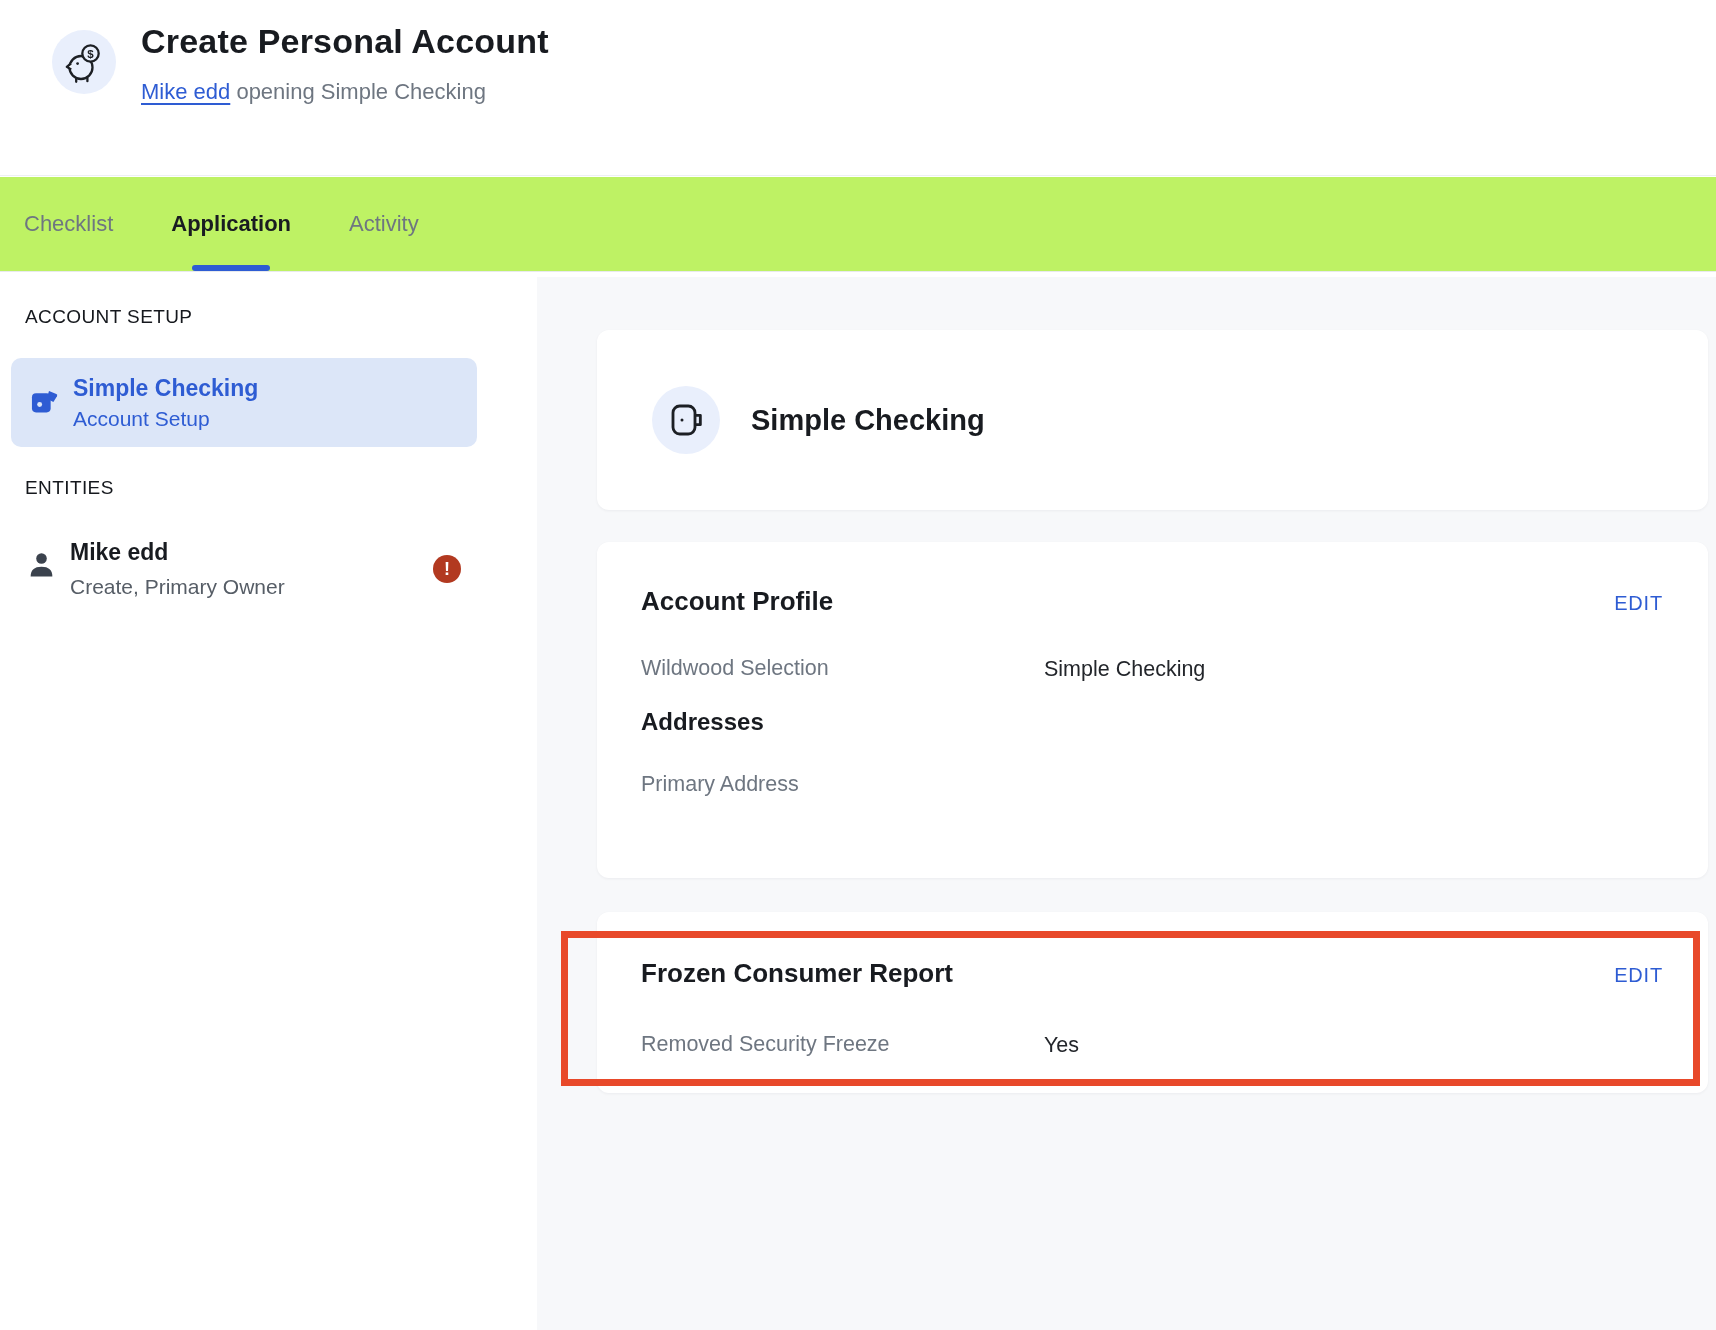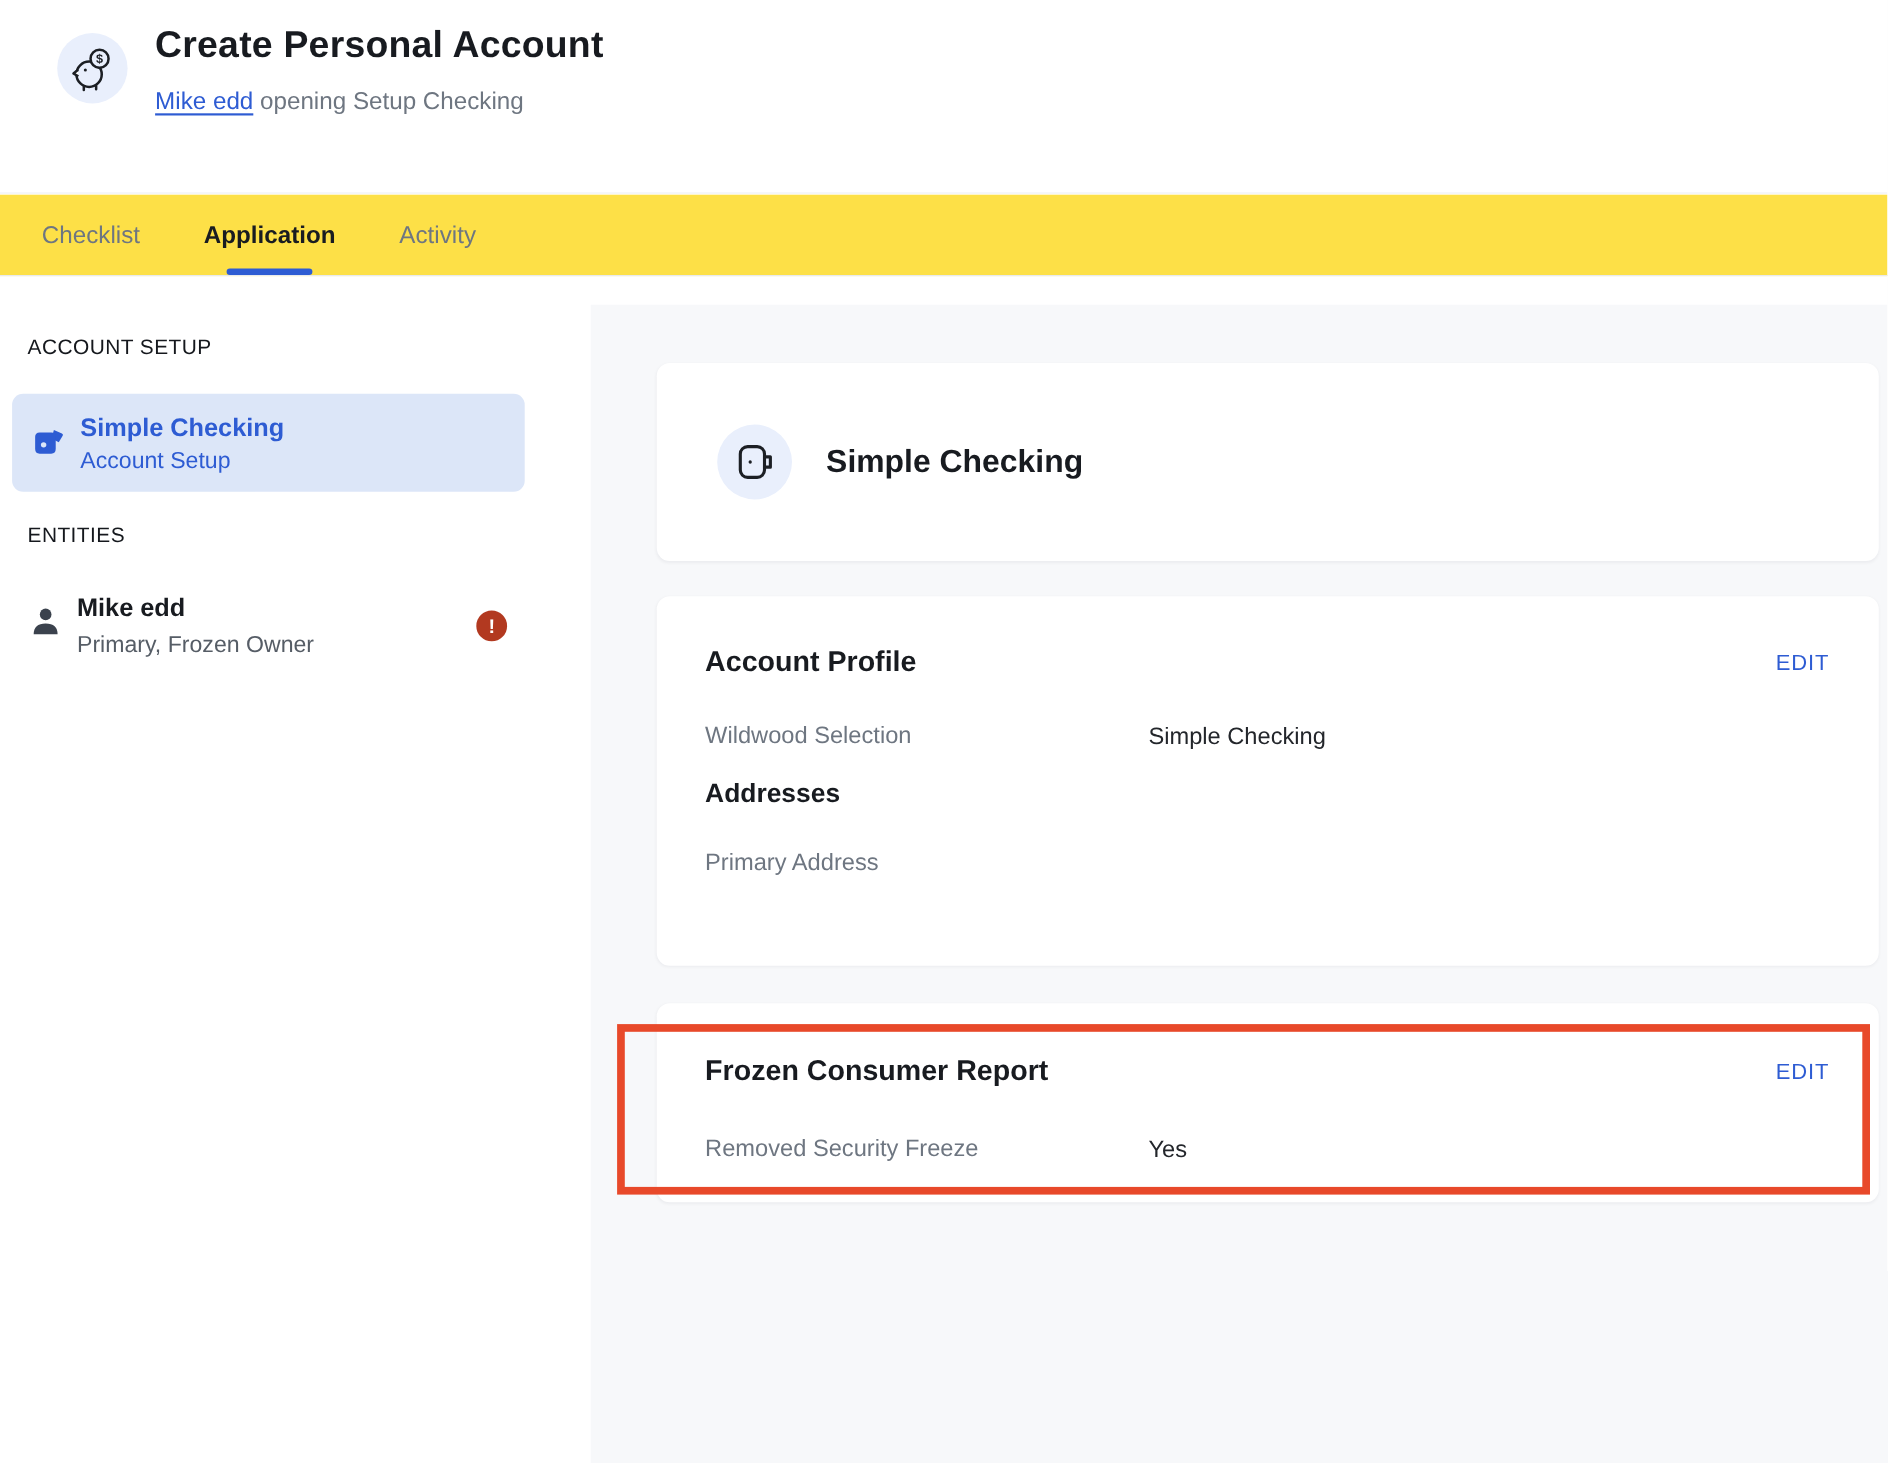--- a/index.html
+++ b/index.html
@@ -21,21 +21,21 @@
   .stage{position:relative;width:1716px;height:1330px;background:#fff;overflow:hidden;}
 
   
   .header{position:absolute;left:0;top:0;width:1716px;height:176px;background:#fff;border-bottom:1px solid #eef0f2;}
   .app-icon-circle{position:absolute;left:52px;top:30px;width:64px;height:64px;border-radius:50%;background:var(--c-icon_circle_bg);display:flex;align-items:center;justify-content:center;}
   .page-title{position:absolute;left:141px;top:22px;font-size:34px;font-weight:700;letter-spacing:.2px;color:var(--c-text_dark);}
   .page-subtitle{position:absolute;left:141px;top:79px;font-size:22px;color:var(--c-text_gray);}
   .entity-link{color:var(--c-accent_blue);text-decoration:underline;text-underline-offset:4px;cursor:pointer;}
 
   
-  .tabbar{position:absolute;left:0;top:177px;width:1716px;height:74px;background:#fde047;border-bottom:1px solid var(--c-border_gray);display:flex;align-items:stretch;padding-left:38px;gap:58px;}
+  .tabbar{position:absolute;left:0;top:177px;width:1716px;height:95px;background:#bef264;border-bottom:1px solid var(--c-border_gray);display:flex;align-items:stretch;padding-left:24px;gap:58px;}
   .tab{position:relative;display:flex;align-items:center;font-size:22px;color:var(--c-text_gray);cursor:pointer;}
   .tab.active{color:#191c21;font-weight:600;}
   .tab-indicator{position:absolute;bottom:0;left:50%;transform:translateX(-50%);width:78px;height:6px;border-radius:4px;background:var(--c-accent_blue);}
 
   
   .sidebar{position:absolute;left:0;top:277px;width:537px;height:1053px;background:#fff;}
   .section-heading{position:absolute;left:25px;font-size:19px;font-weight:500;letter-spacing:.4px;color:#15181d;}
   .sh-account{top:29px;}
   .sh-entities{top:200px;}
   .sidebar-item{position:absolute;left:11px;top:81px;width:466px;height:89px;background:var(--c-selected_bg);border-radius:10px;display:flex;align-items:center;padding-left:16px;cursor:pointer;}
@@ -77,21 +77,21 @@
           <circle cx="19" cy="27.5" r="11.5" stroke="#1c1f24" stroke-width="2.3"></circle>
           <path d="M9 23.5 L4.8 26.8 L9.2 29.5" stroke="#1c1f24" stroke-width="2.3" fill="#fff" stroke-linejoin="round"></path>
           <circle cx="15.6" cy="23.6" r="1.4" fill="#1c1f24"></circle>
           <path d="M14.2 38.6 v3.2 M25.4 38 v3.2" stroke="#1c1f24" stroke-width="2.3" stroke-linecap="round"></path>
           <circle cx="28.5" cy="13.5" r="8.2" fill="#e9effc" stroke="#1c1f24" stroke-width="2.3"></circle>
           <text x="28.5" y="17.6" text-anchor="middle" font-family="Liberation Sans, sans-serif" font-size="11.5" font-weight="700" fill="#1c1f24">$</text>
         </svg>
       </span>
     </div>
     <div class="page-title">Create Personal Account</div>
-    <div class="page-subtitle"><span class="entity-link">Mike edd</span><span> opening Setup Checking</span></div>
+    <div class="page-subtitle"><span class="entity-link">Mike edd</span><span> opening Simple Checking</span></div>
   </div>
 
   <div class="tabbar">
     <div class="tab">
         <span>Checklist</span>
       </div>
     <div class="tab active">
         <span>Application</span>
       <div class="tab-indicator"></div>
     </div>
@@ -120,21 +120,21 @@
     <div class="section-heading sh-entities">ENTITIES</div>
 
     <div class="entity-item">
       <span class="pico">
         <svg width="31" height="31" viewBox="0 0 24 24" fill="#3b424d">
           <circle cx="12" cy="6.6" r="4.1"></circle>
           <path d="M3.6 20.6 Q3.6 13 12 13 Q20.4 13 20.4 20.6 Z"></path>
         </svg>
       </span>
       <span class="name">Mike edd</span>
-      <span class="role">Primary, Frozen Owner</span>
+      <span class="role">Create, Primary Owner</span>
       <span class="alert-badge">
           <span>!</span>
         </span>
     </div>
   </div>
 
   <div class="main">
 
     <div class="card card-product">
       <div class="product-icon-circle">

